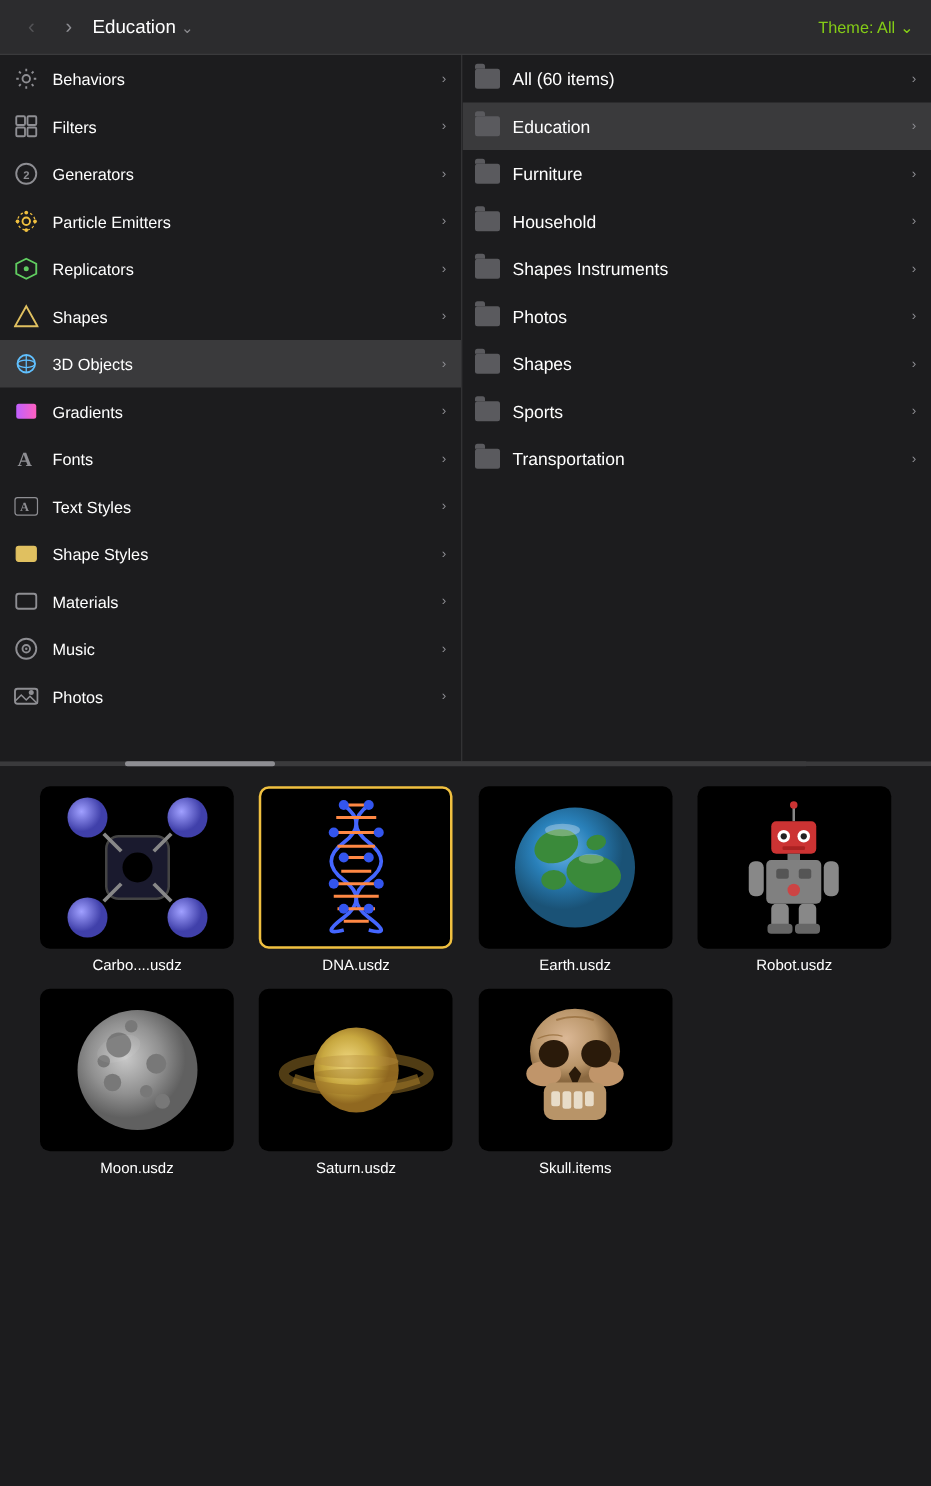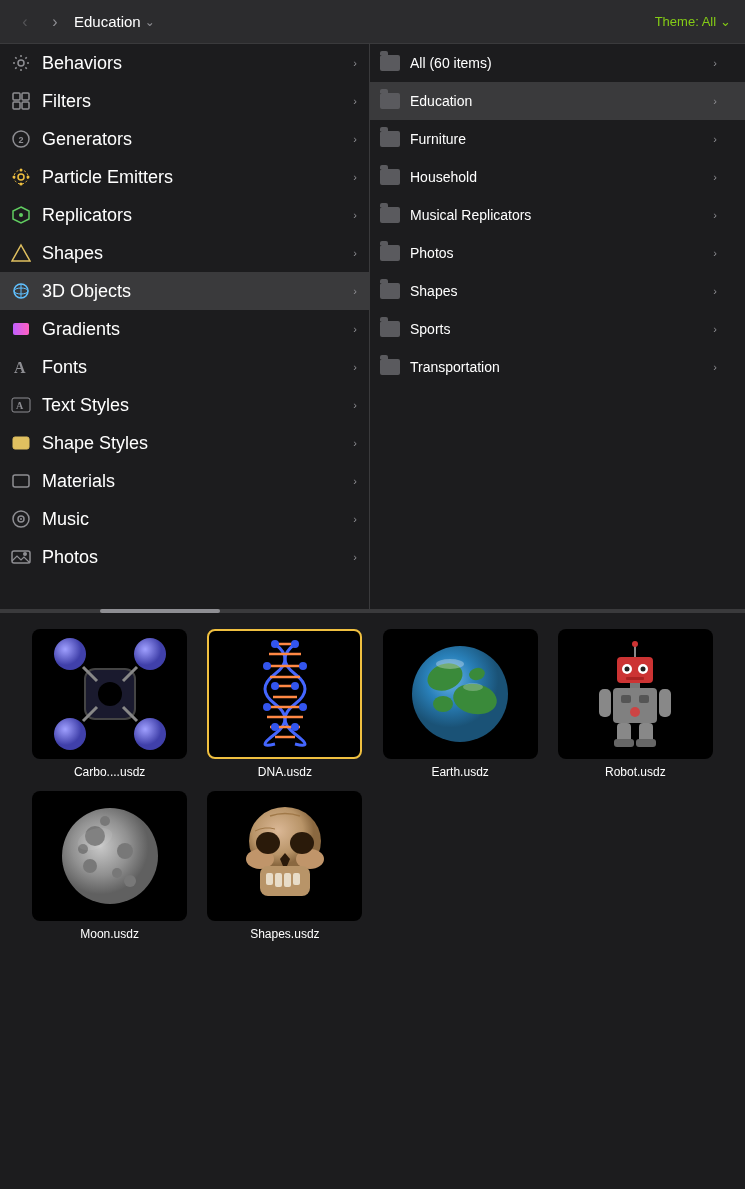--- a/index.html
+++ b/index.html
@@ -90,39 +90,39 @@
     }
     .sidebar-item-icon {
       width: 22px;
       height: 22px;
       display: flex;
       align-items: center;
       justify-content: center;
       flex-shrink: 0;
     }
     .sidebar-item-label {
-      font-size: 18px;
+      font-size: 13px;
       color: #ffffff;
     }
     .sidebar-chevron {
       color: #8e8e93;
       font-size: 11px;
     }
 
     
     .right-panel {
       flex: 1;
       background: #1c1c1e;
       overflow-y: auto;
     }
     .right-item {
       display: flex;
       align-items: center;
       justify-content: space-between;
-      padding: 0 28px 0 10px;
+      padding: 0 12px 0 10px;
       height: 38px;
       cursor: pointer;
     }
     .right-item.active { background: #3a3a3c; }
     .right-item-left {
       display: flex;
       align-items: center;
       gap: 10px;
     }
     .folder-icon {
@@ -460,21 +460,21 @@
       <div class="right-item-left">
         <div class="folder-icon"></div>
         <span class="right-item-label">Household</span>
       </div>
       <span class="right-chevron">›</span>
     </div>
 
     <div class="right-item">
       <div class="right-item-left">
         <div class="folder-icon"></div>
-        <span class="right-item-label">Musical Replicators</span>
+        <span class="right-item-label">Shapes Instruments</span>
       </div>
       <span class="right-chevron">›</span>
     </div>
 
     <div class="right-item">
       <div class="right-item-left">
         <div class="folder-icon"></div>
         <span class="right-item-label">Photos</span>
       </div>
       <span class="right-chevron">›</span>
@@ -669,20 +669,43 @@
             <circle cx="75" cy="80" r="6"></circle>
             <circle cx="28" cy="48" r="5"></circle>
           </g>
 
           <ellipse cx="40" cy="38" rx="18" ry="10" fill="rgba(255,255,255,0.07)" transform="rotate(-20,40,38)"></ellipse>
         </svg>
       </div>
       <span class="grid-item-label">Moon.usdz</span>
     </div>
 
+    <div class="grid-item">
+      <div class="grid-item-thumb">
+        <svg width="130" height="110" viewBox="0 0 130 110">
+          <defs>
+            <radialGradient id="saturn-grad" cx="40%" cy="40%">
+              <stop offset="0%" stop-color="#f0d880"></stop>
+              <stop offset="60%" stop-color="#c8a840"></stop>
+              <stop offset="100%" stop-color="#906820"></stop>
+            </radialGradient>
+          </defs>
+
+          <ellipse cx="65" cy="58" rx="58" ry="14" fill="none" stroke="rgba(160,120,40,0.5)" stroke-width="8"></ellipse>
+
+          <circle cx="65" cy="55" r="34" fill="url(#saturn-grad)"></circle>
+
+          <ellipse cx="65" cy="48" rx="34" ry="5" fill="rgba(180,140,60,0.4)"></ellipse>
+          <ellipse cx="65" cy="58" rx="34" ry="4" fill="rgba(140,100,30,0.3)"></ellipse>
+
+          <path d="M15,62 Q65,80 115,62" fill="none" stroke="rgba(160,120,40,0.6)" stroke-width="8"></path>
+        </svg>
+      </div>
+      <span class="grid-item-label">Saturn.usdz</span>
+    </div>
 
     <div class="grid-item">
       <div class="grid-item-thumb">
         <svg width="90" height="110" viewBox="0 0 90 110">
           <defs>
             <radialGradient id="skull-grad" cx="40%" cy="35%">
               <stop offset="0%" stop-color="#dbb896"></stop>
               <stop offset="70%" stop-color="#b89468"></stop>
               <stop offset="100%" stop-color="#8a6840"></stop>
             </radialGradient>
@@ -702,17 +725,17 @@
 
           <rect x="26" y="72" width="7" height="12" rx="2" fill="#e8dcc8"></rect>
           <rect x="35" y="72" width="7" height="14" rx="2" fill="#e8dcc8"></rect>
           <rect x="44" y="72" width="7" height="14" rx="2" fill="#e8dcc8"></rect>
           <rect x="53" y="72" width="7" height="12" rx="2" fill="#e8dcc8"></rect>
 
           <path d="M30,15 Q45,10 60,15" fill="none" stroke="#a07848" stroke-width="1.5"></path>
           <path d="M15,30 Q25,25 35,28" fill="none" stroke="#a07848" stroke-width="1"></path>
         </svg>
       </div>
-      <span class="grid-item-label">Shapes.usdz</span>
+      <span class="grid-item-label">Skull.items</span>
     </div>
 
   </div>
 </div>
 
 </body></html>

